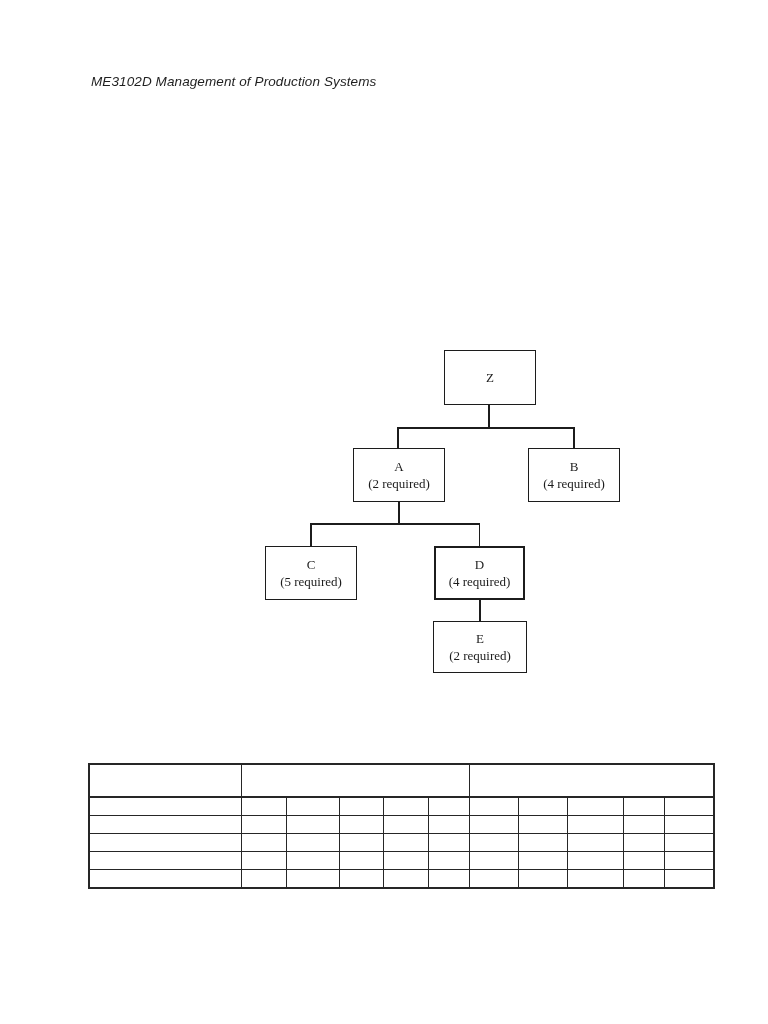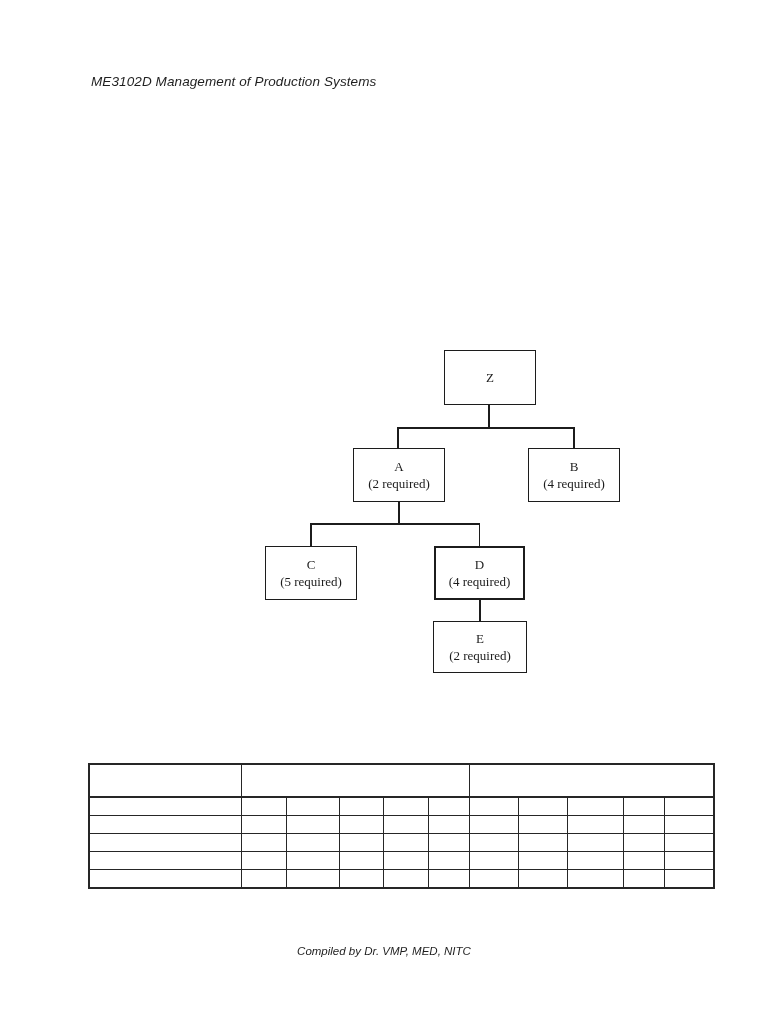--- a/index.html
+++ b/index.html
@@ -177,15 +177,14 @@
           <td></td>
           <td></td>
           <td></td>
           <td></td>
           <td></td>
           <td></td>
         </tr>
       </tbody>
   </table>
 
-  <div class="doc-footer">Compiled by Dr. VMP, MED, NITC</div>
 
 </div>
 
 </body></html>

